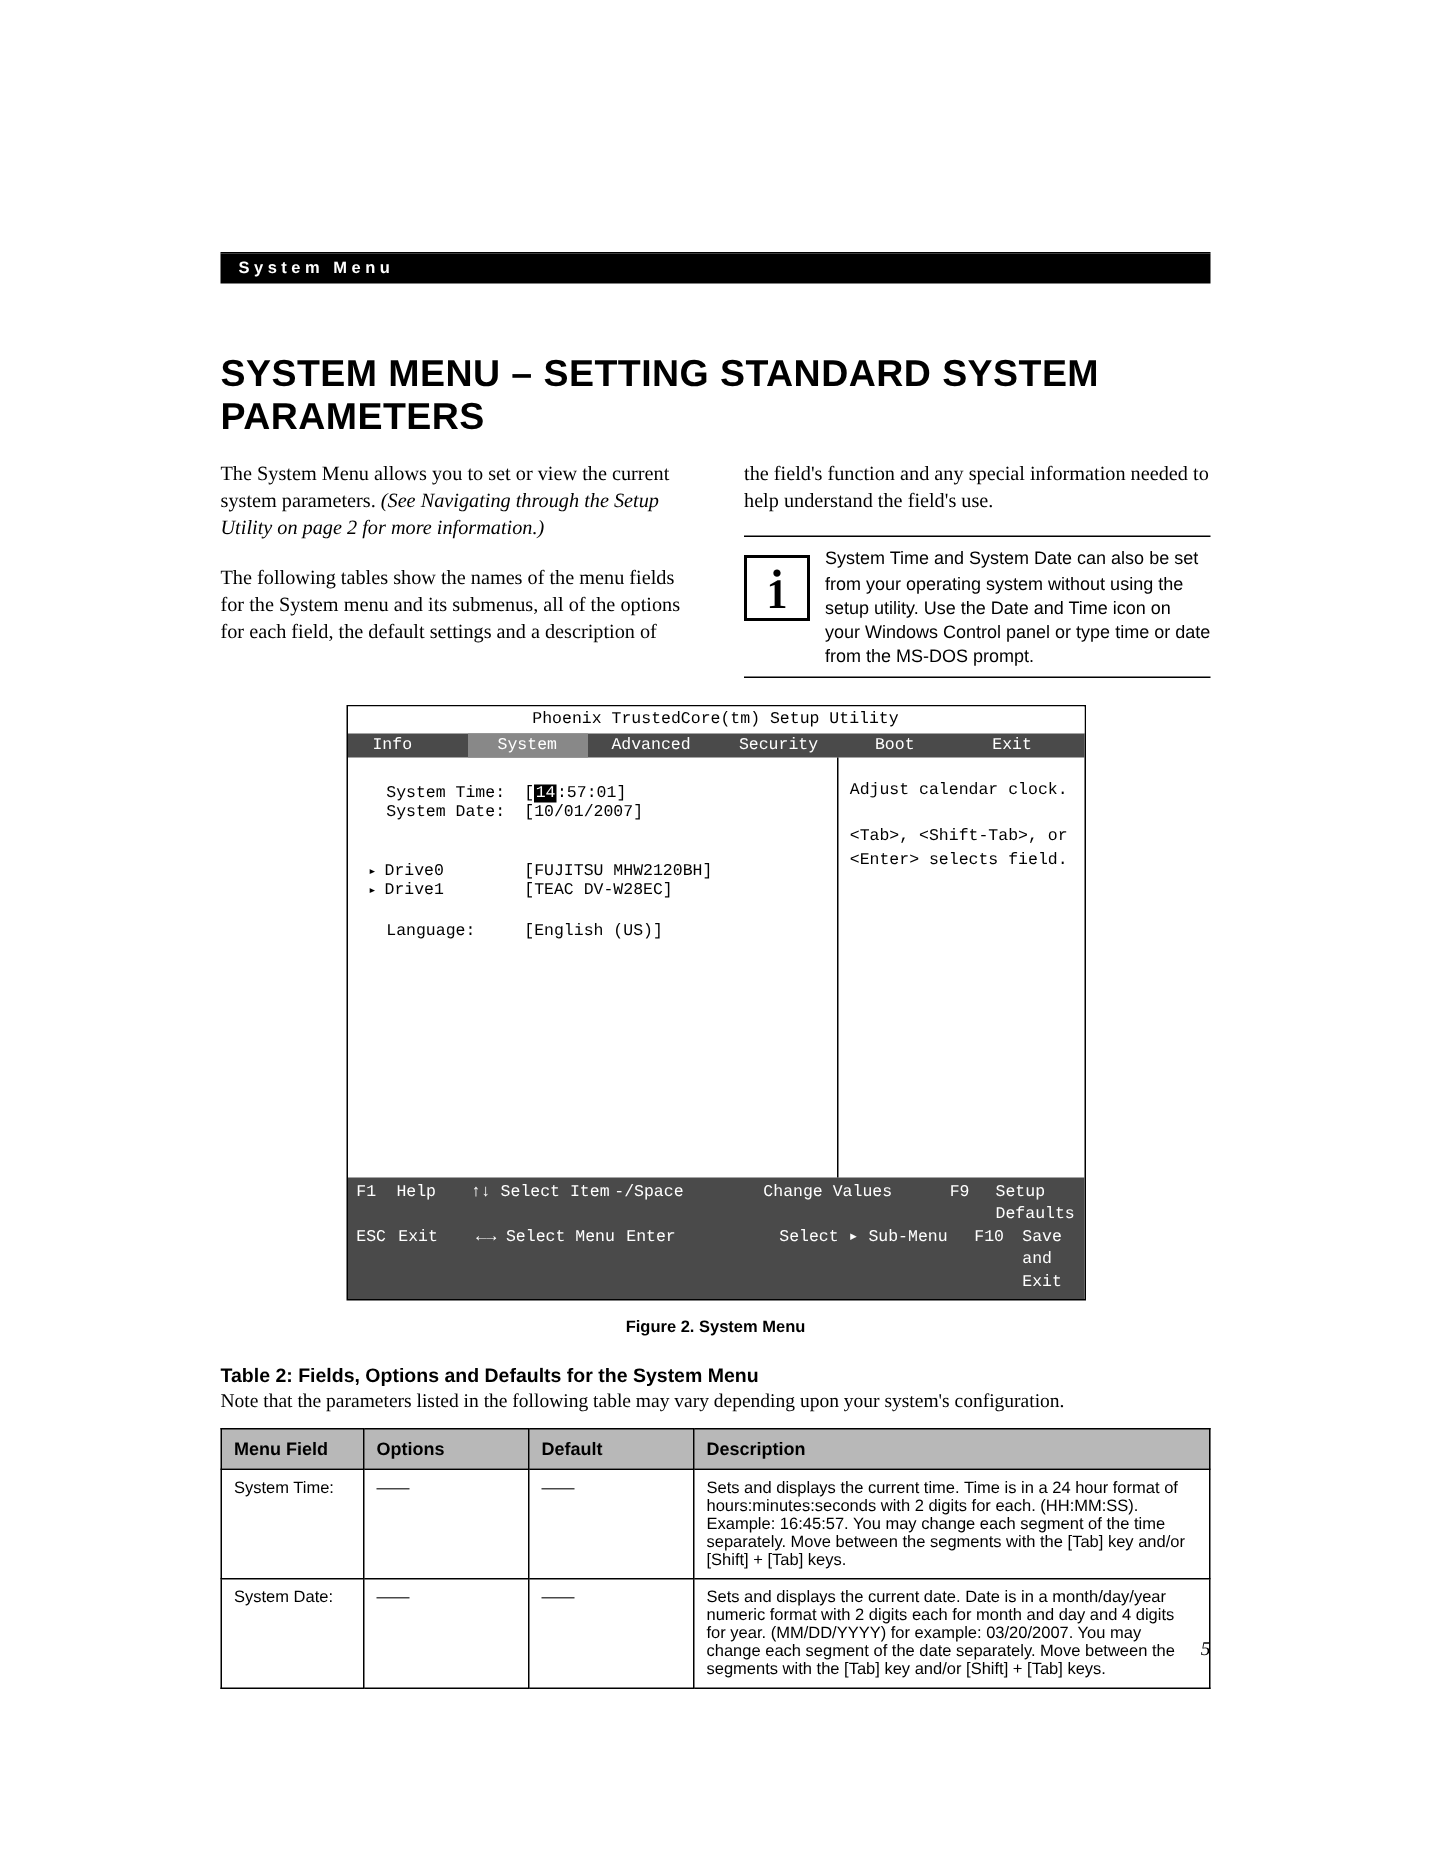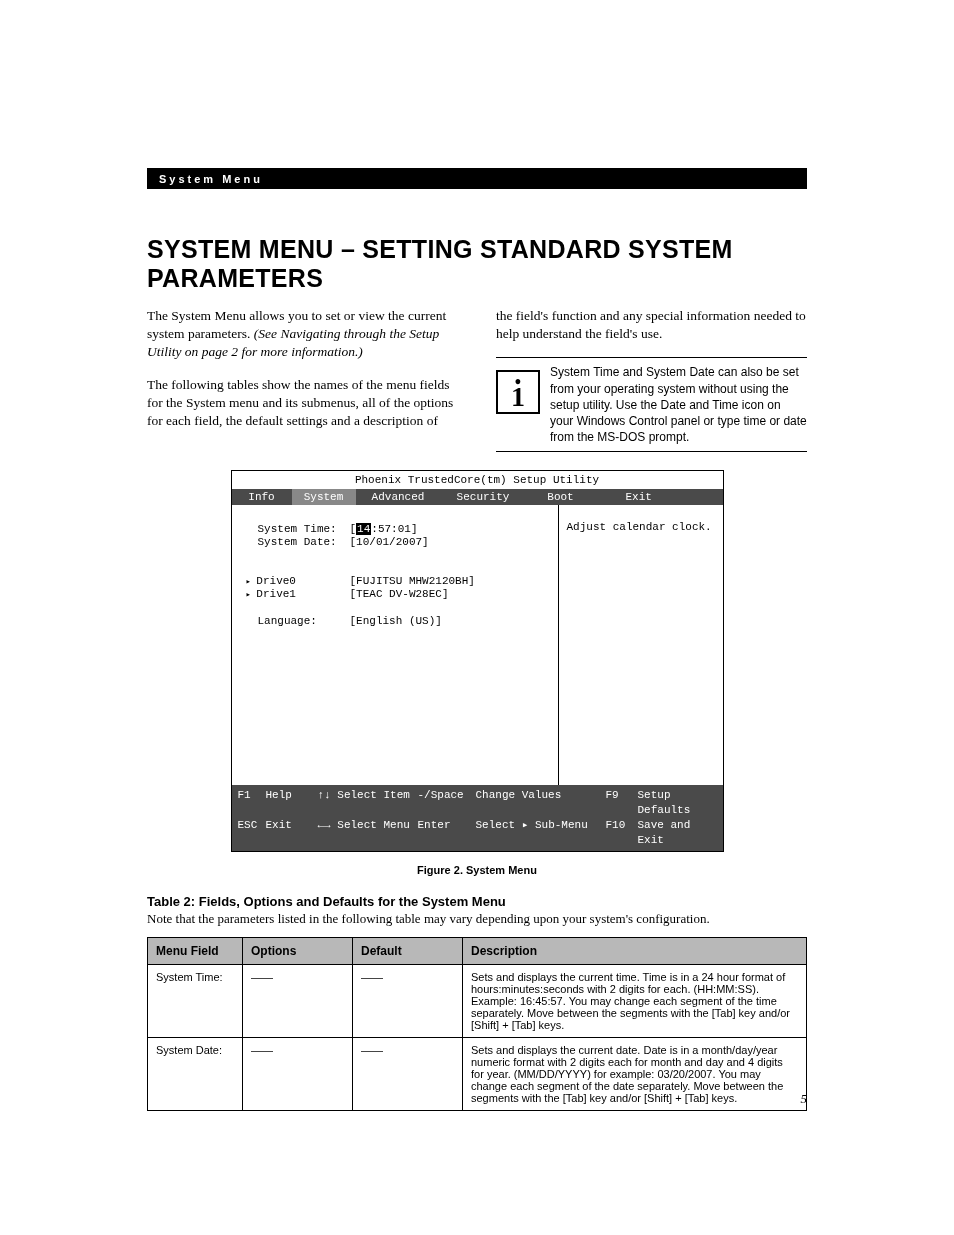--- a/index.html
+++ b/index.html
@@ -95,21 +95,21 @@
     display: flex;
     background: #4a4a4a;
     color: #fff;
   }
   .bios-tab {
     padding: 2px 0;
     text-align: center;
   }
   .bios-tab.sel { background: #888; }
   .tab-info { width: 60px; }
-  .tab-system { width: 64px; }
+  .tab-system { width: 80px; margin-left: 20px; }
   .tab-adv { width: 85px; }
   .tab-sec { width: 85px; }
   .tab-boot { width: 70px; }
   .tab-exit { flex: 1; text-align: left; padding-left: 30px;}
   .bios-body {
     display: flex;
     height: 280px;
   }
   .bios-left {
     flex: 1;
@@ -141,21 +141,21 @@
     background: #4a4a4a;
     color: #fff;
     padding: 3px 6px;
     line-height: 1.35;
   }
   .bios-footer-row { display: flex; }
   .bf-c1 { width: 28px; }
   .bf-c2 { width: 52px; }
   .bf-c3 { width: 100px; }
   .bf-c4 { width: 58px; }
-  .bf-c5 { width: 130px; }
+  .bf-c5 { width: 130px; margin-left: 44px; }
   .bf-c6 { width: 32px; }
   .bf-c7 { flex: 1; }
 
   .figure-caption {
     text-align: center;
     font-family: Arial, sans-serif;
     font-weight: bold;
     font-size: 11px;
     margin: 12px 0 18px 0;
   }
@@ -258,20 +258,21 @@
         <div style="height:14px"></div>
         <div class="bios-row">
           <div class="bios-label">Language:</div>
           <div class="bios-val">[English (US)]</div>
         </div>
       </div>
       <div class="bios-right">
         <div class="bios-right-body">
           <div>Adjust calendar clock.</div>
           <div style="height:14px"></div>
+          <div>&lt;Tab&gt;, &lt;Shift-Tab&gt;, or &lt;Enter&gt; selects field.</div>
         </div>
       </div>
     </div>
     <div class="bios-footer">
       <div class="bios-footer-row">
         <div class="bf-c1">F1</div>
         <div class="bf-c2">Help</div>
         <div class="bf-c3">↑↓ Select Item</div>
         <div class="bf-c4">-/Space</div>
         <div class="bf-c5">Change Values</div>

